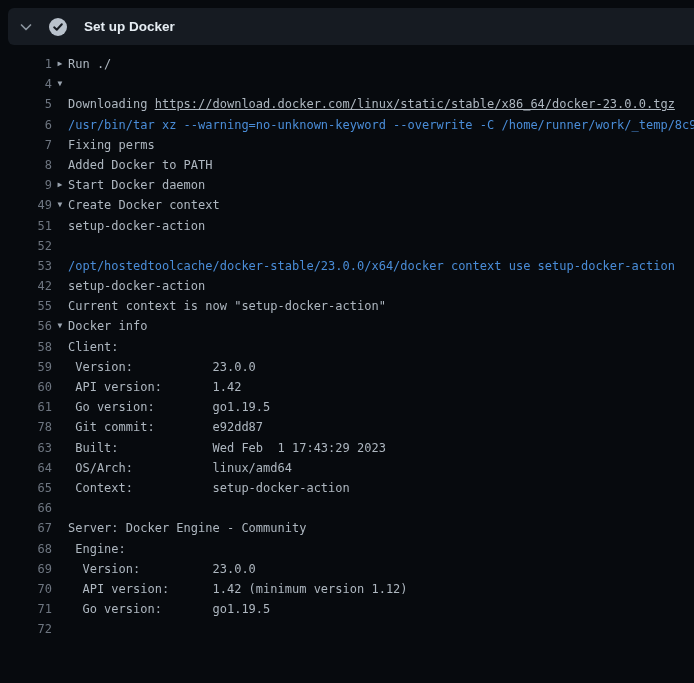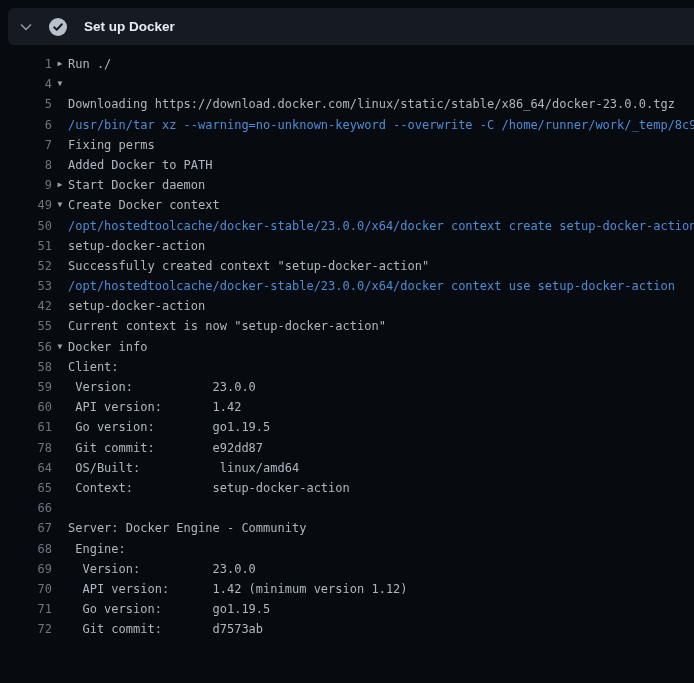--- a/index.html
+++ b/index.html
@@ -51,21 +51,21 @@
   }
   .marker {
     width: 16px;
     flex: none;
     text-align: center;
     color: #9aa4af;
     font-size: 8px;
   }
   .text { color: #aeb7c0; }
   .text.command { color: #4a8dd8; }
-  .link { cursor: pointer; text-align: right; }
+  .link { text-decoration: underline; cursor: pointer; text-align: right; }
 </style>
 </head>
 <body>
 
 <div class="screen">
 
   <div class="step-header">
     <span class="chevron">
       <svg width="16" height="16" viewBox="0 0 16 16">
         <path d="M3.5 6 L8 10.5 L12.5 6" stroke="#8b949e" stroke-width="1.7" fill="none" stroke-linecap="round" stroke-linejoin="round"></path>
@@ -82,36 +82,36 @@
 
   <div class="log" id="log">
       <div class="row group"><span class="num">1</span><span class="marker">▶</span><span class="text">Run ./</span></div>
       <div class="row group"><span class="num">4</span><span class="marker">▼</span></div>
       <div class="row"><span class="num">5</span><span class="marker"></span><span class="text">Downloading <span class="link">https://download.docker.com/linux/static/stable/x86_64/docker-23.0.0.tgz</span></span></div>
       <div class="row"><span class="num">6</span><span class="marker"></span><span class="text command">/usr/bin/tar xz --warning=no-unknown-keyword --overwrite -C /home/runner/work/_temp/8c91</span></div>
       <div class="row"><span class="num">7</span><span class="marker"></span><span class="text">Fixing perms</span></div>
       <div class="row"><span class="num">8</span><span class="marker"></span><span class="text">Added Docker to PATH</span></div>
       <div class="row group"><span class="num">9</span><span class="marker">▶</span><span class="text">Start Docker daemon</span></div>
       <div class="row group"><span class="num">49</span><span class="marker">▼</span><span class="text">Create Docker context</span></div>
-      <div class="row"><span class="num">50</span><span class="marker"></span><span class="text command">/opt/hostedtoolcache/docker-stable/23.0.0/x64/docker context create setup-docker-action</span></div>
       <div class="row"><span class="num">51</span><span class="marker"></span><span class="text">setup-docker-action</span></div>
-      <div class="row"><span class="num">52</span><span class="marker"></span><span class="text">Successfully created context "setup-docker-action"</span></div>
+      <div class="row"><span class="num">52</span><span class="marker"></span></div>
       <div class="row"><span class="num">53</span><span class="marker"></span><span class="text command">/opt/hostedtoolcache/docker-stable/23.0.0/x64/docker context use setup-docker-action</span></div>
       <div class="row"><span class="num">42</span><span class="marker"></span><span class="text">setup-docker-action</span></div>
       <div class="row"><span class="num">55</span><span class="marker"></span><span class="text">Current context is now "setup-docker-action"</span></div>
       <div class="row group"><span class="num">56</span><span class="marker">▼</span><span class="text">Docker info</span></div>
       <div class="row"><span class="num">58</span><span class="marker"></span><span class="text">Client:</span></div>
       <div class="row"><span class="num">59</span><span class="marker"></span><span class="text"> Version:           23.0.0</span></div>
       <div class="row"><span class="num">60</span><span class="marker"></span><span class="text"> API version:       1.42</span></div>
       <div class="row"><span class="num">61</span><span class="marker"></span><span class="text"> Go version:        go1.19.5</span></div>
       <div class="row"><span class="num">78</span><span class="marker"></span><span class="text"> Git commit:        e92dd87</span></div>
-      <div class="row"><span class="num">64</span><span class="marker"></span><span class="text"> OS/Built:           linux/amd64</span></div>
+      <div class="row"><span class="num">63</span><span class="marker"></span><span class="text"> Built:             Wed Feb  1 17:43:29 2023</span></div>
+      <div class="row"><span class="num">64</span><span class="marker"></span><span class="text"> OS/Arch:           linux/amd64</span></div>
       <div class="row"><span class="num">65</span><span class="marker"></span><span class="text"> Context:           setup-docker-action</span></div>
       <div class="row"><span class="num">66</span><span class="marker"></span><span class="text"></span></div>
       <div class="row"><span class="num">67</span><span class="marker"></span><span class="text">Server: Docker Engine - Community</span></div>
       <div class="row"><span class="num">68</span><span class="marker"></span><span class="text"> Engine:</span></div>
       <div class="row"><span class="num">69</span><span class="marker"></span><span class="text">  Version:          23.0.0</span></div>
       <div class="row"><span class="num">70</span><span class="marker"></span><span class="text">  API version:      1.42 (minimum version 1.12)</span></div>
       <div class="row"><span class="num">71</span><span class="marker"></span><span class="text">  Go version:       go1.19.5</span></div>
-      <div class="row"><span class="num">72</span><span class="marker"></span><span class="text">  Git commit:       d7573ab</span></div>
+      <div class="row"><span class="num">72</span><span class="marker"></span></div>
     </div>
 
 </div>
 
 </body></html>

